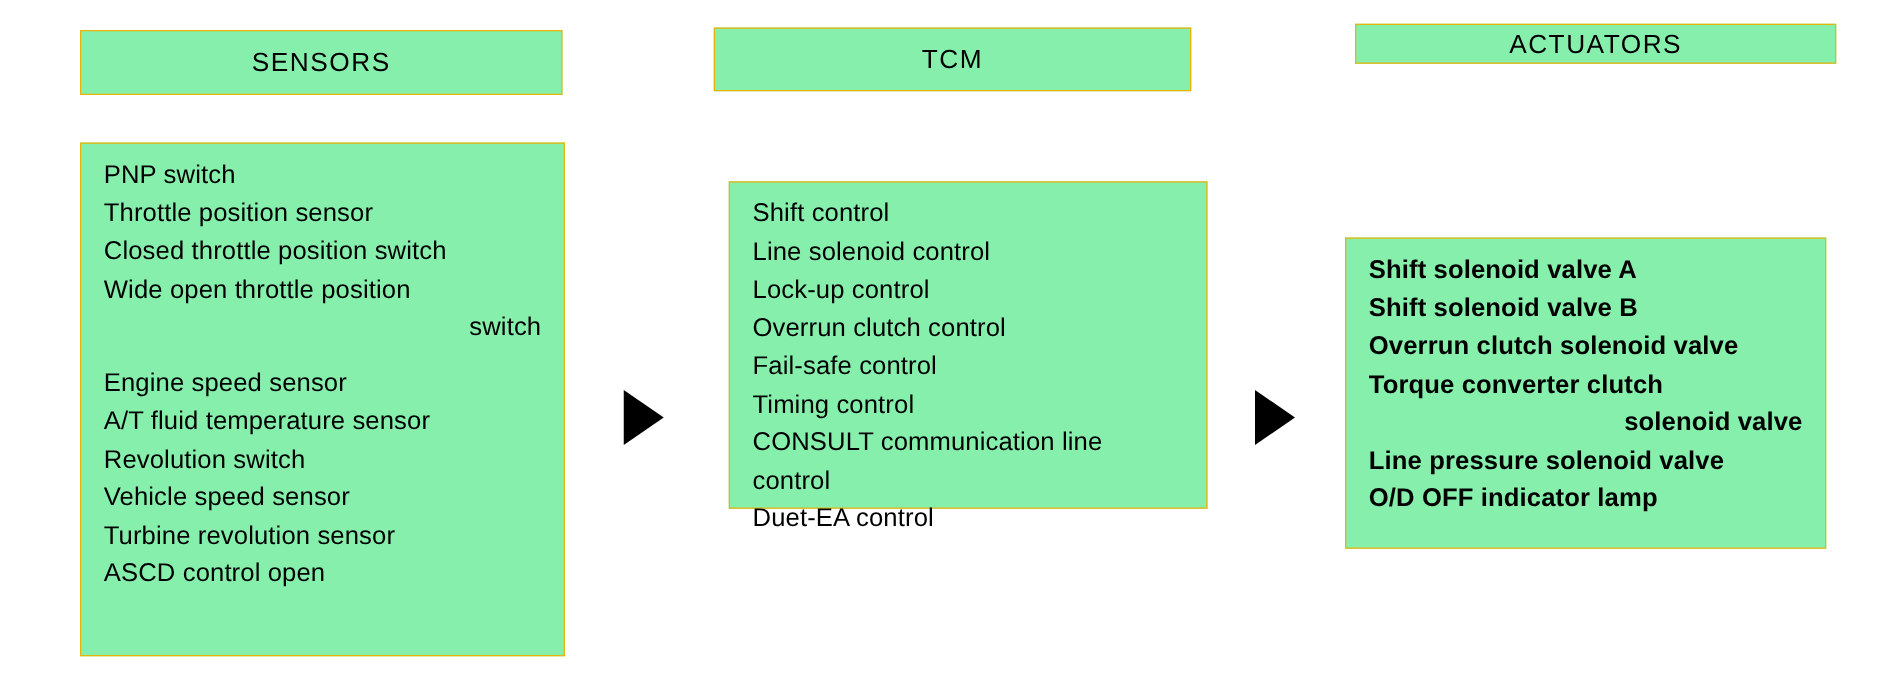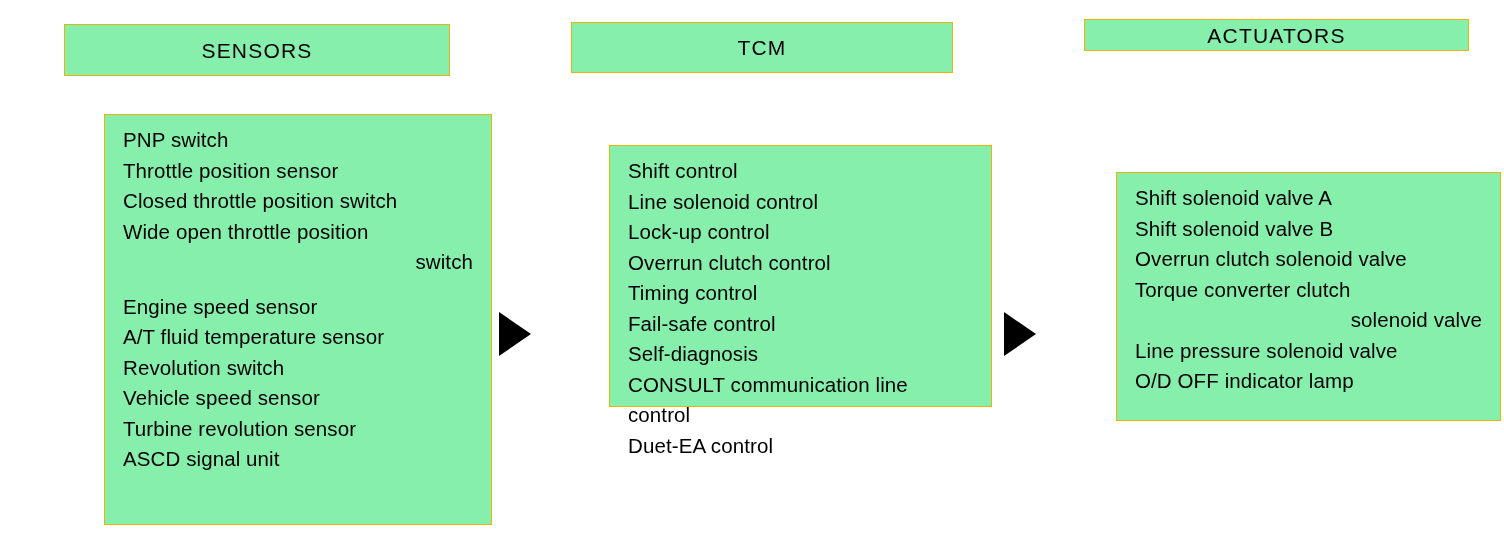--- a/index.html
+++ b/index.html
@@ -39,21 +39,20 @@
 
   .header-title {
     font-size: 21px;
     letter-spacing: 1.2px;
     line-height: 1;
     white-space: nowrap;
   }
 
   .list-box {
     padding: 10px 14px 8px 18px;
-    margin-left: 40px;
   }
 
   .list-line {
     font-size: 20.5px;
     line-height: 30.5px;
     white-space: pre;
     letter-spacing: 0.1px;
   }
 
   .list-line.blank {
@@ -73,24 +72,24 @@
     border-top: 22px solid transparent;
     border-bottom: 22px solid transparent;
     border-left: 32px solid #000000;
   }
 
   
   #sensors-header-box { left: 64px;   top: 24px;  width: 386px; height: 52px; }
   #sensors-list-box   { left: 64px;   top: 114px; width: 388px; height: 411px; }
 
   #tcm-header-box     { left: 571px;  top: 22px;  width: 382px; height: 51px; text-align: right; }
-  #tcm-list-box       { left: 569px;  top: 145px; width: 383px; height: 262px; }
+  #tcm-list-box       { left: 583px;  top: 145px; width: 383px; height: 262px; }
 
   #actuators-header-box { left: 1084px; top: 19px;  width: 385px; height: 32px; }
-  #actuators-list-box   { left: 1076px; top: 172px; width: 385px; height: 249px; }
+  #actuators-list-box   { left: 1076px; top: 190px; width: 385px; height: 249px; font-weight: bold; }
 
   #arrow-sensors-tcm   { left: 499px;  top: 312px; }
   #arrow-tcm-actuators { left: 1004px; top: 312px; }
 </style>
 </head>
 <body>
 
 <div class="diagram">
 
   <div class="box header-box" id="sensors-header-box">
@@ -102,37 +101,36 @@
     <div class="list-line">Throttle position sensor</div>
     <div class="list-line">Closed throttle position switch</div>
     <div class="list-line">Wide open throttle position</div>
     <div class="list-line indent-right">switch</div>
     <div class="list-line blank"></div>
     <div class="list-line">Engine speed sensor</div>
     <div class="list-line">A/T fluid temperature sensor</div>
     <div class="list-line">Revolution switch</div>
     <div class="list-line">Vehicle speed sensor</div>
     <div class="list-line">Turbine revolution sensor</div>
-    <div class="list-line">ASCD signal unit</div>
+    <div class="list-line">ASCD control open</div>
   </div>
 
   <div class="arrow" id="arrow-sensors-tcm"></div>
 
   <div class="box header-box" id="tcm-header-box">
     <span class="header-title">TCM</span>
   </div>
 
   <div class="box list-box" id="tcm-list-box">
     <div class="list-line">Shift control</div>
     <div class="list-line">Line solenoid control</div>
     <div class="list-line">Lock-up control</div>
     <div class="list-line">Overrun clutch control</div>
+    <div class="list-line">Fail-safe control</div>
     <div class="list-line">Timing control</div>
-    <div class="list-line">Fail-safe control</div>
-    <div class="list-line">Self-diagnosis</div>
     <div class="list-line">CONSULT communication line</div>
     <div class="list-line">control</div>
     <div class="list-line">Duet-EA control</div>
   </div>
 
   <div class="arrow" id="arrow-tcm-actuators"></div>
 
   <div class="box header-box" id="actuators-header-box">
     <span class="header-title">ACTUATORS</span>
   </div>

